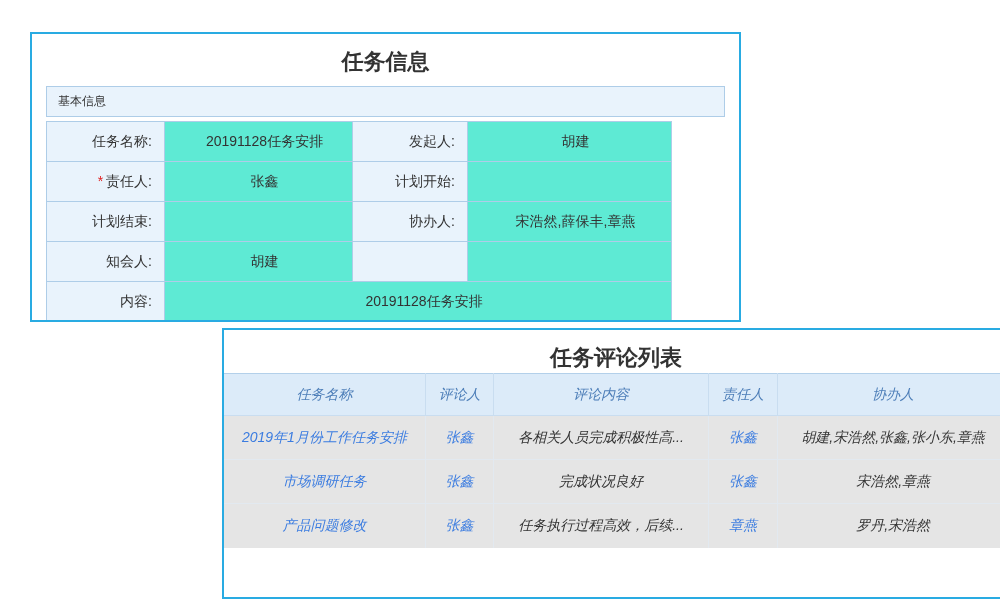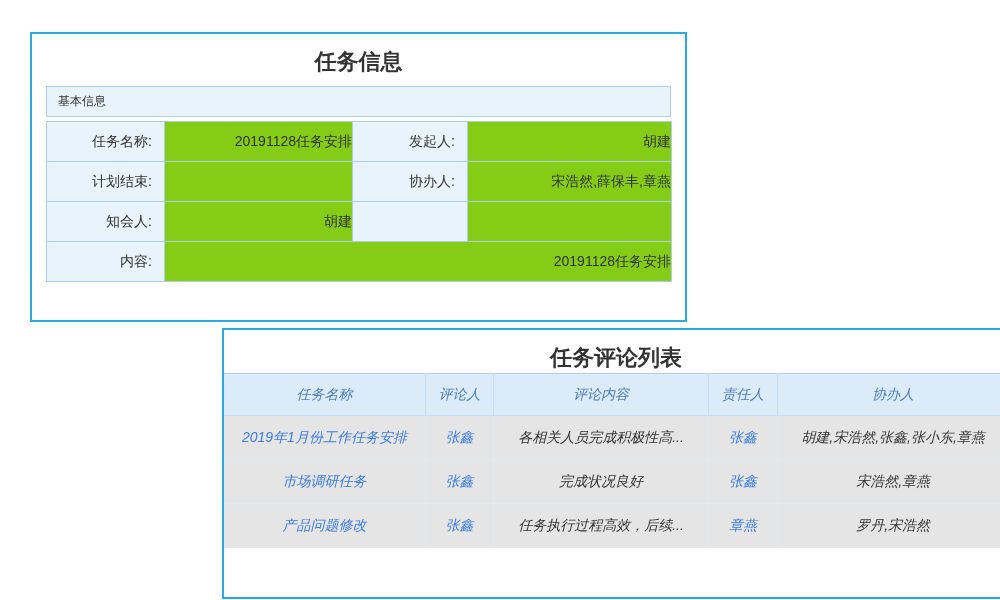--- a/index.html
+++ b/index.html
@@ -21,21 +21,21 @@
     font-family:"Liberation Sans","DejaVu Sans",sans-serif;
     color:var(--text);
     overflow:hidden;
   }
   .card{
     position:absolute;
     background:#ffffff;
     border:2px solid var(--accent-border);
     overflow:hidden;
   }
-  .card-top{left:30px;top:32px;width:657px;height:290px;}
+  .card-top{left:30px;top:32px;width:711px;height:290px;}
   .card-bottom{left:222px;top:328px;width:788px;height:271px;}
   .panel-title{
     text-align:center;
     font-size:22px;
     font-weight:bold;
     color:#333;
     margin-top:13px;
     height:30px;
     line-height:30px;
   }
@@ -60,22 +60,22 @@
     height:40px;
     vertical-align:middle;
     margin-top:48px;
   }
   .form-table td.lbl{
     background:var(--label-bg);
     text-align:right;
     padding-right:12px;
   }
   .form-table td.val{
-    background:#84cc16;
-    text-align:right;
+    background:#5eead4;
+    text-align:center;
     padding-left:12px;
   }
   .req{color:var(--required);margin-right:3px;font-size:14px;}
   
   .comment-table{
     width:100%;
     border-collapse:collapse;
     table-layout:fixed;
     font-size:14px;
     font-style:italic;
@@ -116,20 +116,26 @@
         <col style="width:188px">
         <col style="width:115px">
         <col style="width:204px">
       </colgroup>
     <tbody>
       <tr>
         <td class="lbl">任务名称:</td>
         <td class="val">20191128任务安排</td>
         <td class="lbl">发起人:</td>
         <td class="val">胡建</td>
+      </tr>
+      <tr>
+        <td class="lbl"><span class="req">*</span><span>责任人:</span></td>
+        <td class="val">张鑫</td>
+        <td class="lbl">计划开始:</td>
+        <td class="val"></td>
       </tr>
       <tr>
         <td class="lbl">计划结束:</td>
         <td class="val"></td>
         <td class="lbl">协办人:</td>
         <td class="val">宋浩然,薛保丰,章燕</td>
       </tr>
       <tr>
         <td class="lbl">知会人:</td>
         <td class="val">胡建</td>

